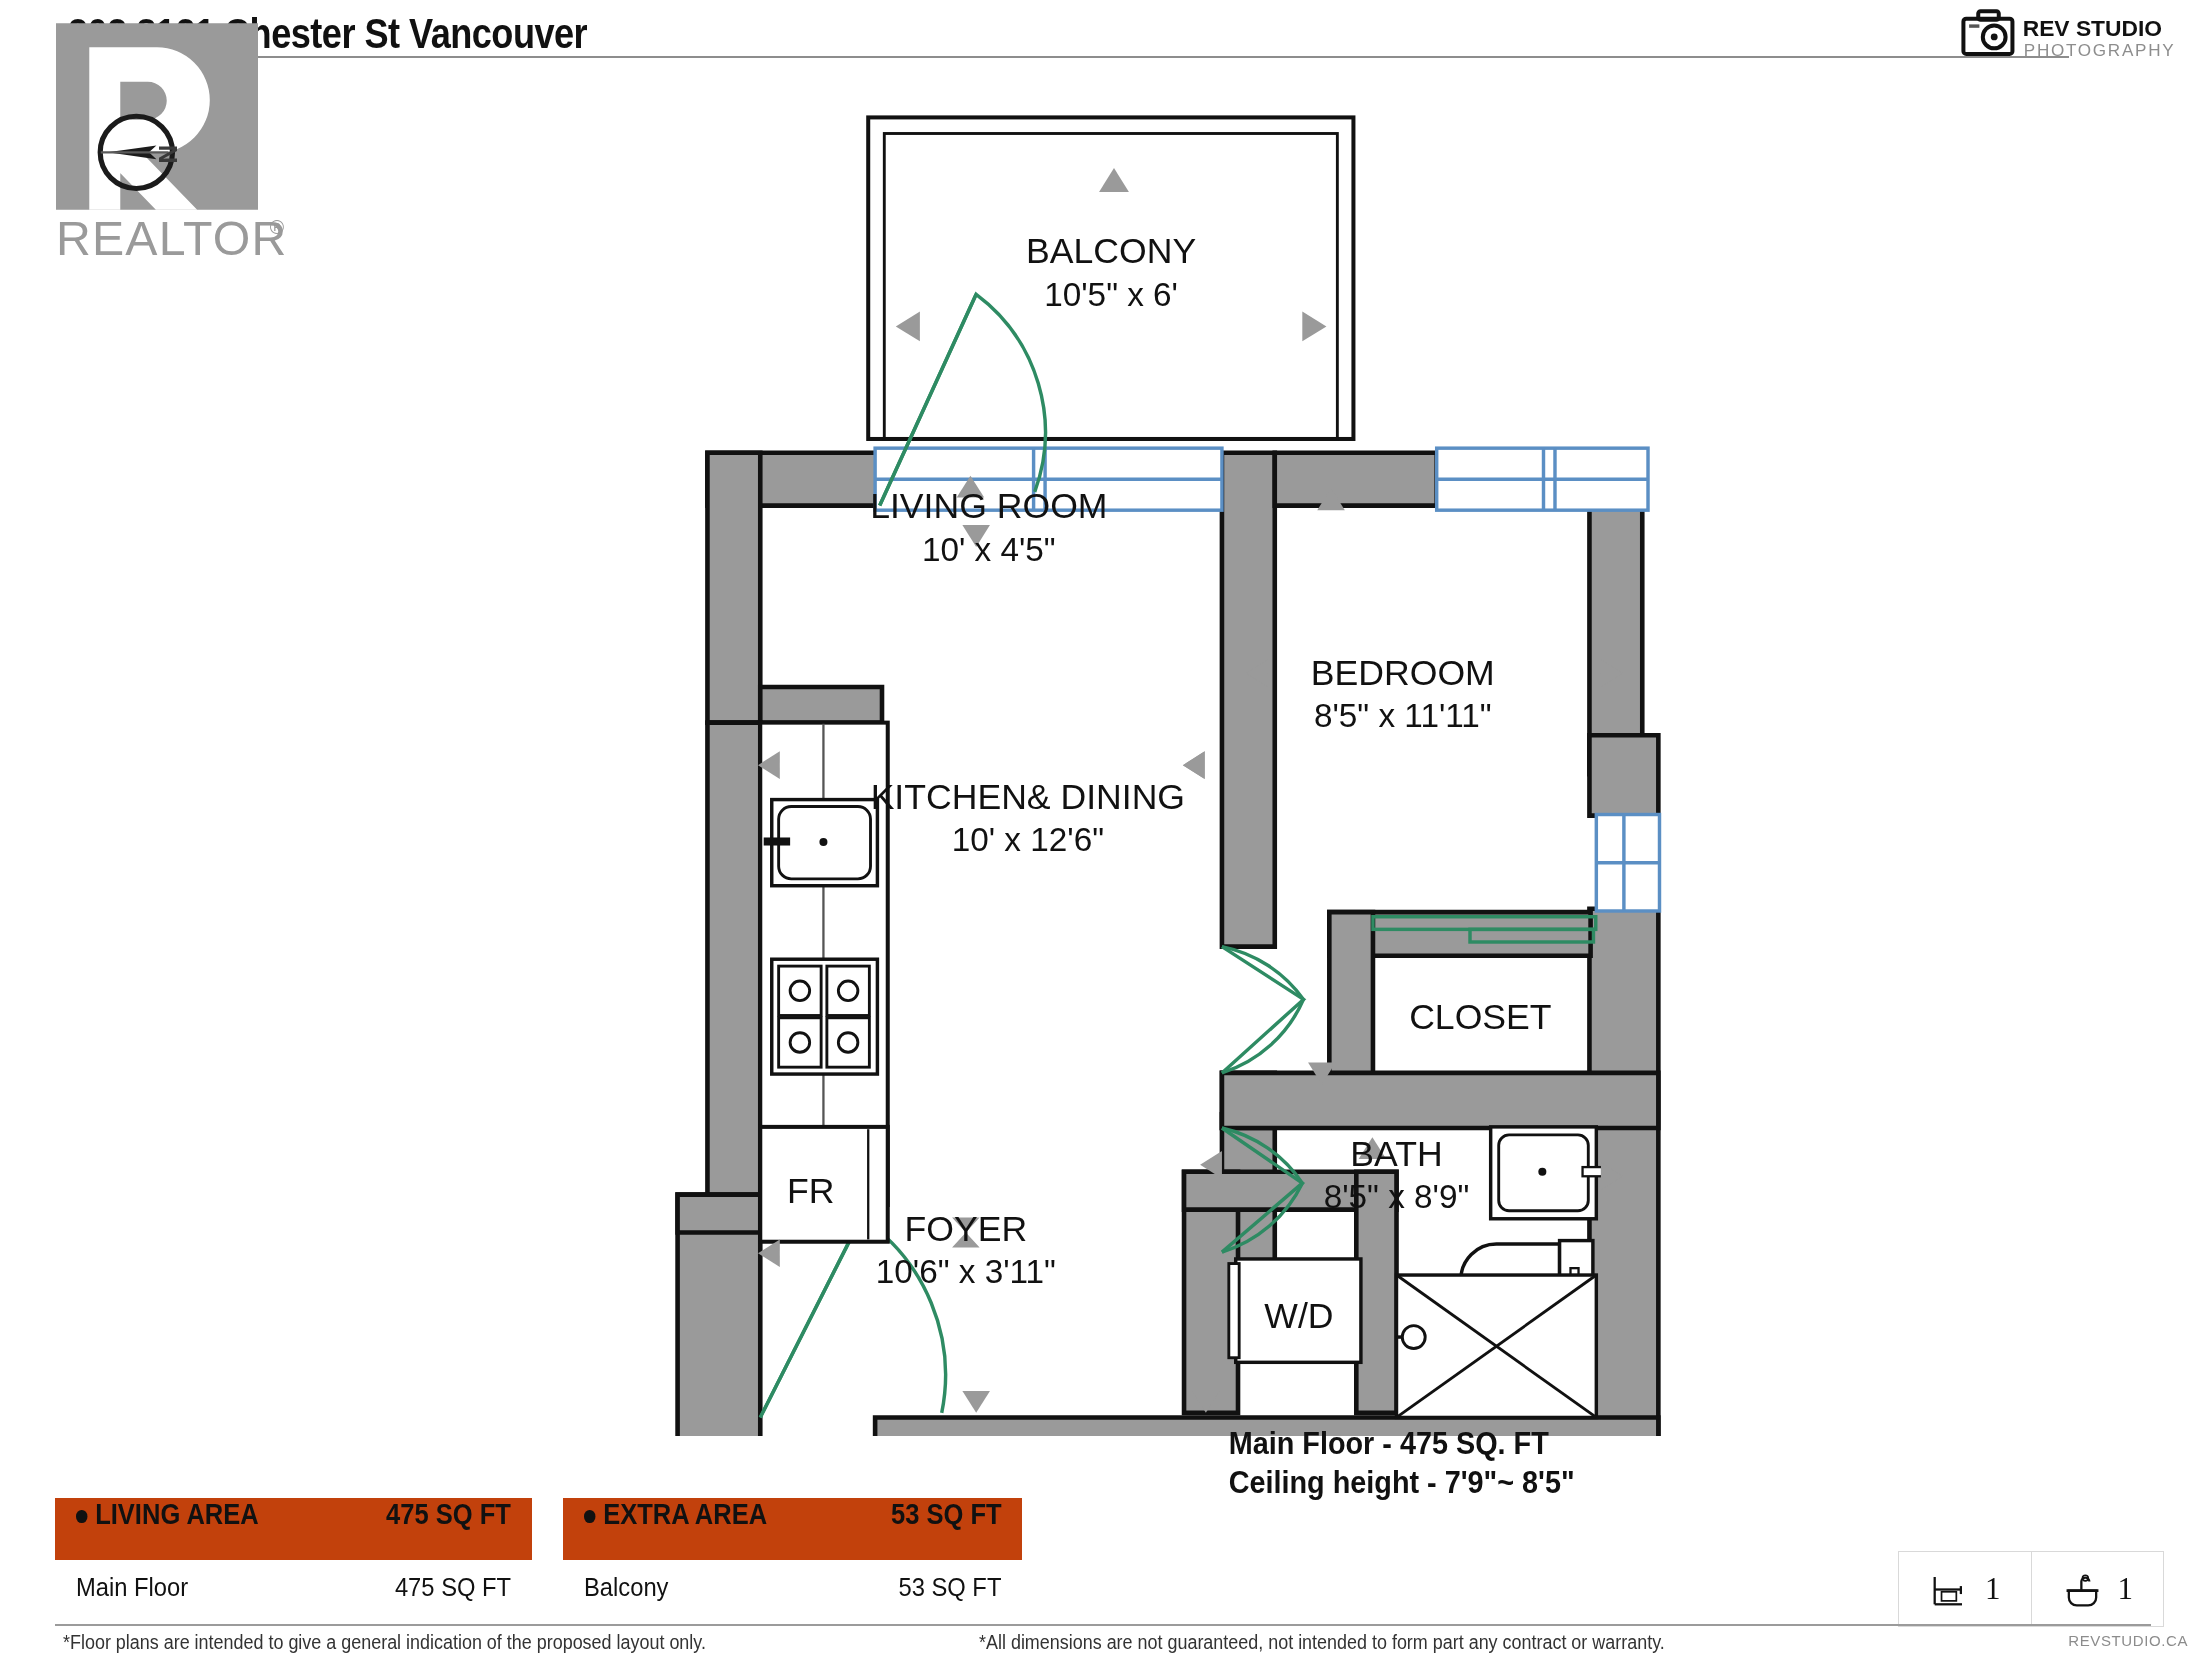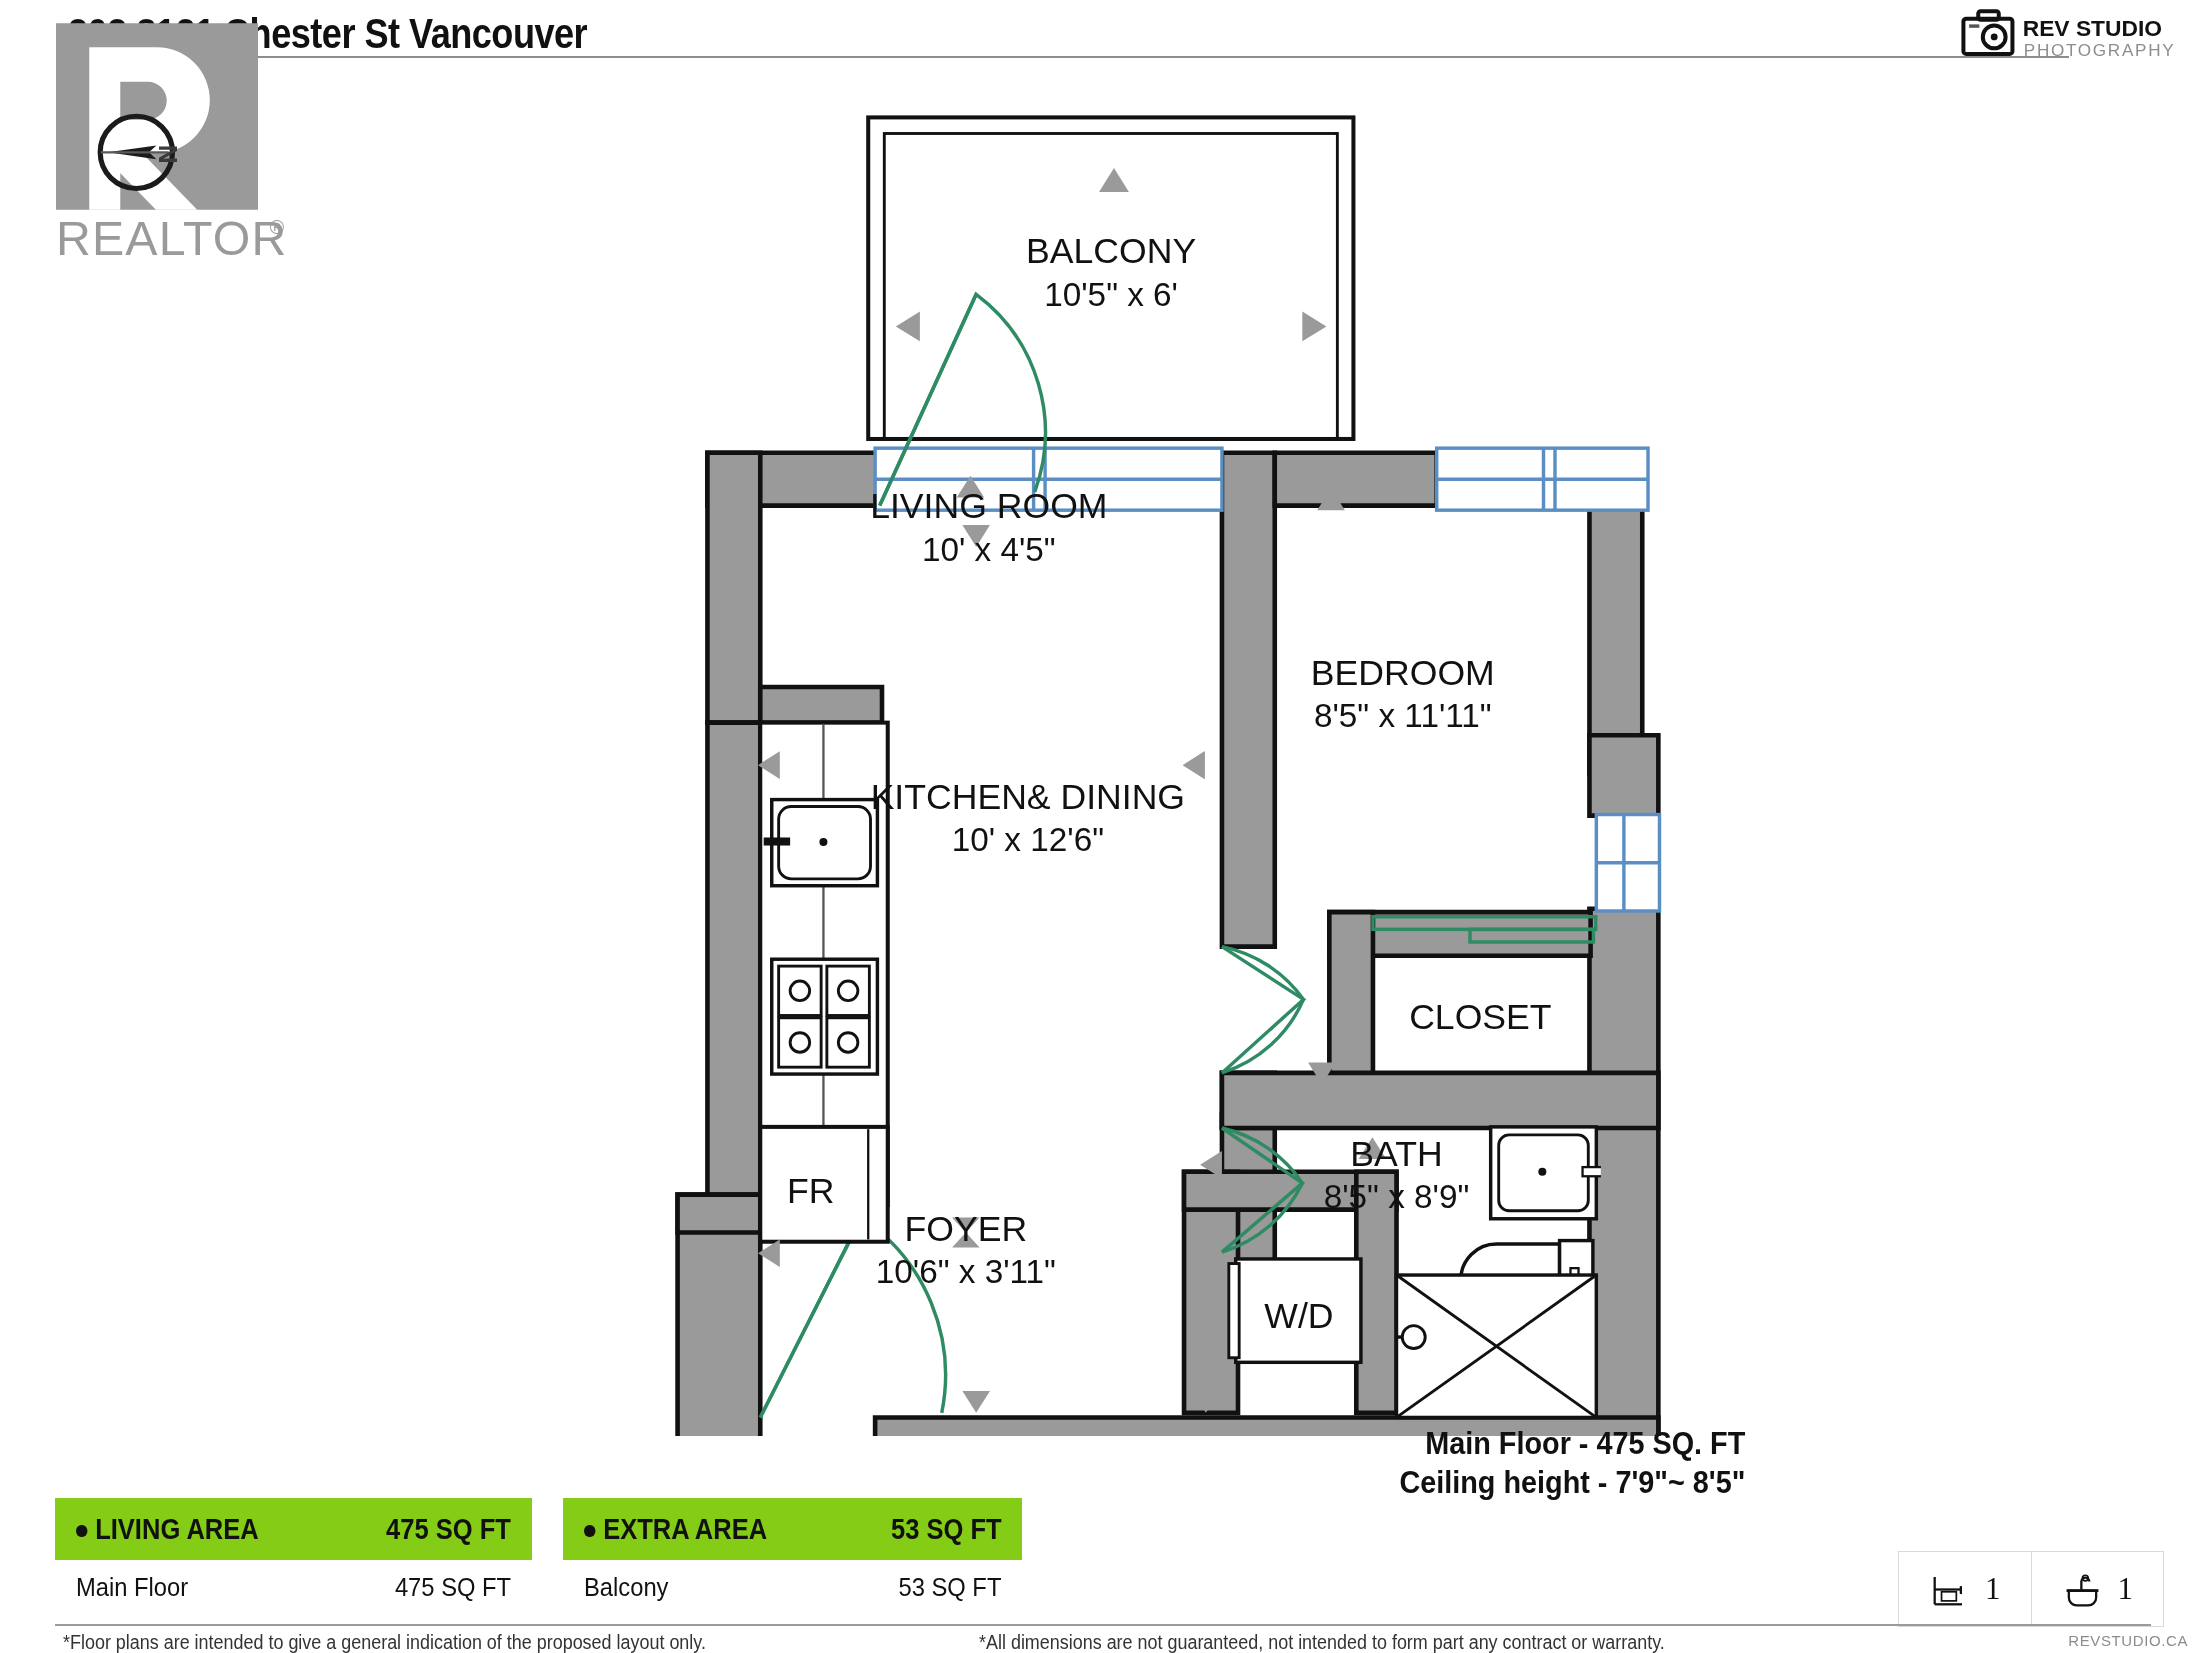--- a/index.html
+++ b/index.html
@@ -17,29 +17,29 @@
   #realtor-mark{position:absolute;left:0;top:0;width:202px;height:187px;}
   #realtor-word{position:absolute;left:0px;top:190px;width:247px;height:52px;}
 
   
   #revstudio{position:absolute;right:16px;top:4.6px;width:230px;height:57px;}
 
   
   #floorplan{position:absolute;left:0;top:69px;width:2205px;height:1367px;}
 
   
-  #floor-summary{position:absolute;left:1200px;top:1424px;width:574px;text-align:right;}
+  #floor-summary{position:absolute;left:1200px;top:1424px;width:574px;text-align:left;}
   #floor-summary div{font-size:32px;font-weight:bold;color:#111;line-height:1.22;
     transform:scaleX(.9);transform-origin:center top;white-space:nowrap;}
 
   
   .area-table{position:absolute;top:1498px;}
   #living-area-table{left:55px;width:477px;}
   #extra-area-table{left:563px;width:459px;}
-  .area-head{background:#84cc16;height:62px;display:flex;align-items:center;
+  .area-head{background:#c2410c;height:62px;display:flex;align-items:flex-start;
     justify-content:space-between;padding:0 20.7px;box-sizing:border-box;}
   .area-head .lbl{font-size:29px;font-weight:bold;color:#111;white-space:nowrap;
     transform:scaleX(.88);transform-origin:left center;}
   .area-head .val{font-size:29px;font-weight:bold;color:#111;white-space:nowrap;
     transform:scaleX(.88);transform-origin:right center;}
   .bullet{display:inline-block;width:12.6px;height:12.6px;border-radius:50%;background:#111;
     margin-right:9.2px;vertical-align:middle;}
   .area-row{height:55px;display:flex;align-items:center;justify-content:space-between;
     padding:0 20.7px;box-sizing:border-box;}
   .area-row .lbl{font-size:26.4px;color:#111;white-space:nowrap;

